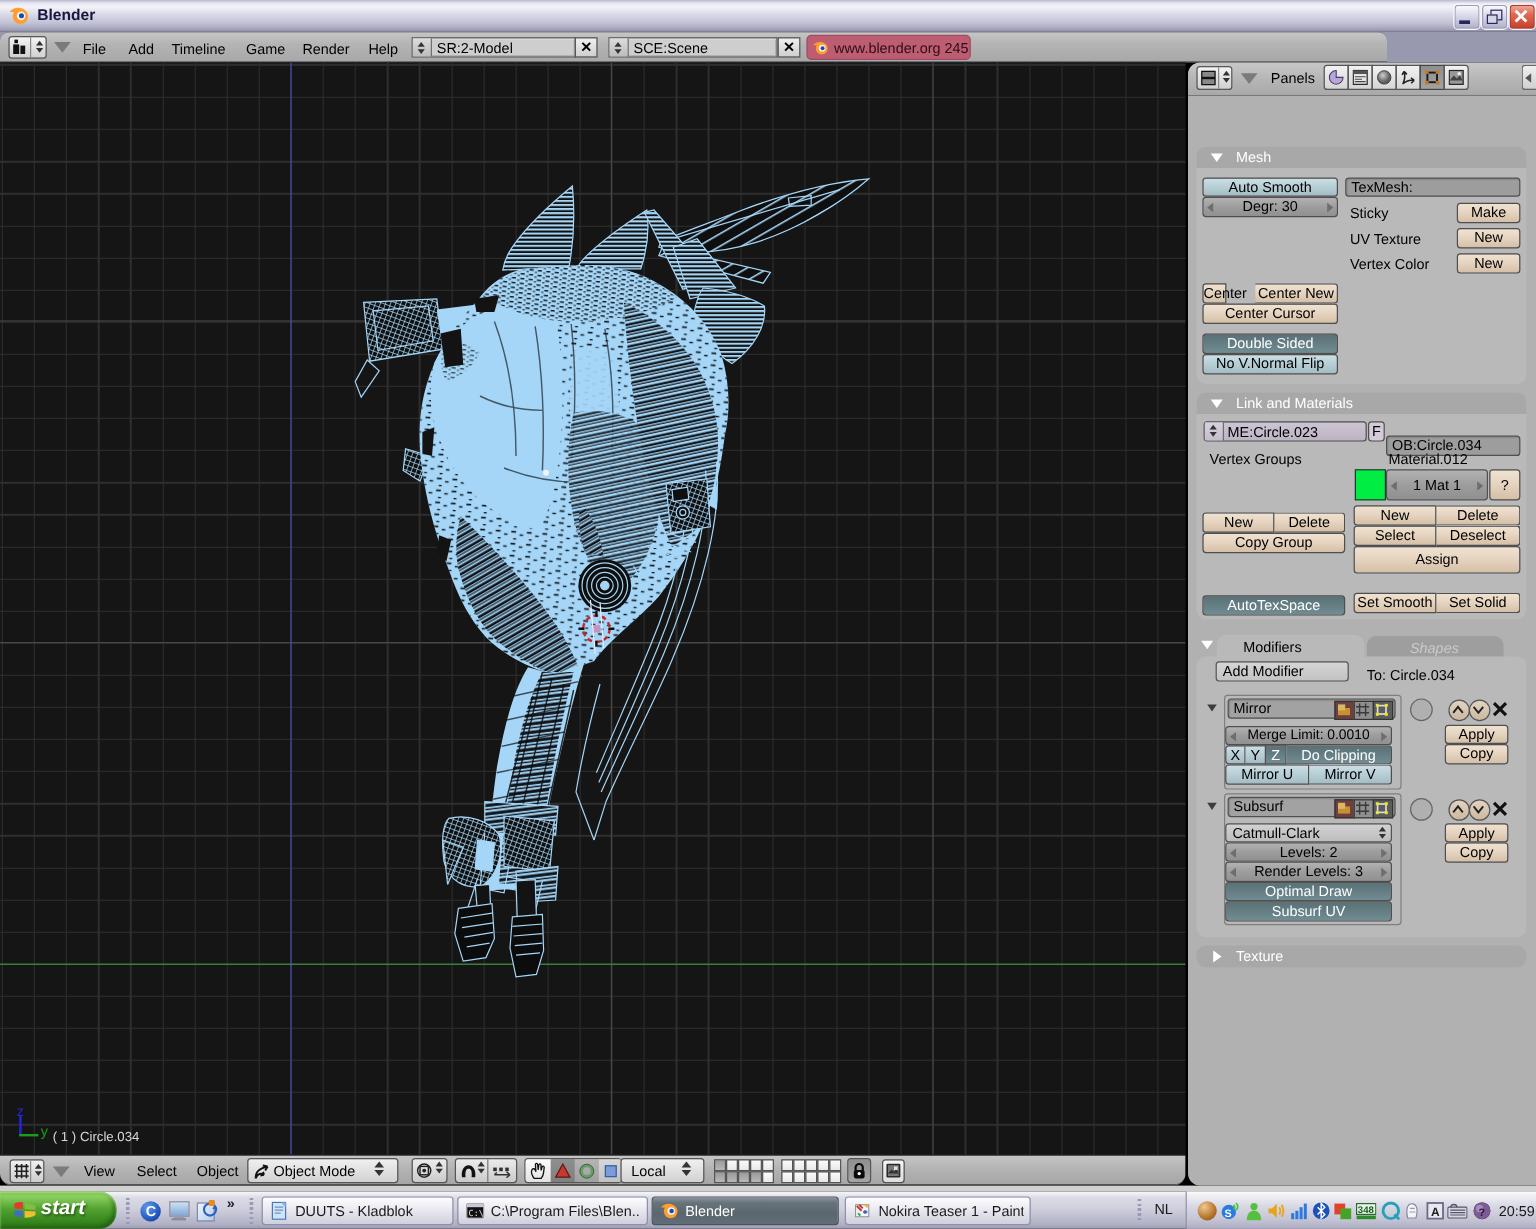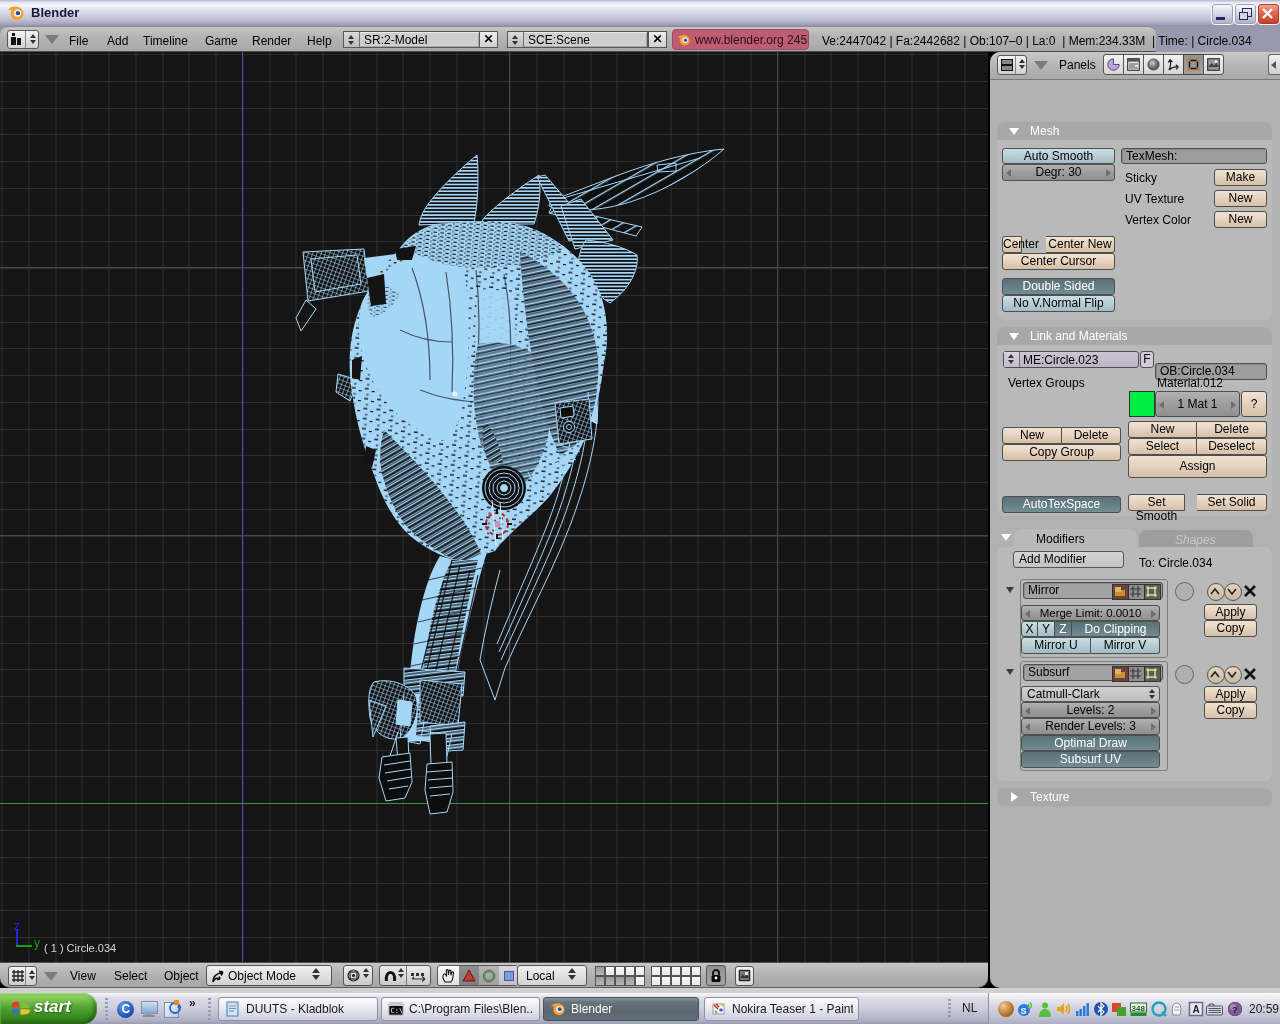--- a/index.html
+++ b/index.html
@@ -136,21 +136,20 @@
 
   <div class="abs" style="left:672px;top:2px;width:137px;height:21px;background:#bd5d72;border-radius:4px;border:1px solid #9d4d60;box-sizing:border-box;">
     <svg class="abs" style="left:4px;top:3px" width="14" height="14" viewBox="0 0 18 18">
       <circle cx="10" cy="9.5" r="6.4" fill="#ff9e2c"></circle>
       <path d="M1,6 C4,2 9,1.5 13,4 L10,8 C7,6 4,6 1,6 Z" fill="#ff9e2c"></path>
       <circle cx="10.6" cy="9.2" r="3.6" fill="#eef2f8"></circle>
       <circle cx="10.9" cy="9.2" r="2.1" fill="#1b4ba8"></circle>
     </svg>
     <div class="abs" style="left:22px;top:3px;font-size:12px;color:#2e0d16;">www.blender.org 245</div>
   </div>
-  <div class="abs" style="left:822px;top:7px;font-size:12px;color:#000;white-space:nowrap;">Ve:2447042 | Fa:2442682 | Ob:107–0 | La:0&nbsp; | Mem:234.33M&nbsp; | Time: | Circle.034</div>
 </div>
 
 <div id="viewport" class="abs">
   <div class="gridmin"></div>
   <div class="gmajv" style="left:509px;"></div>
   <div class="gmajv" style="left:777px;"></div>
   <div class="gmajh" style="top:215px;"></div>
   <div class="gmajh" style="top:483px;"></div>
   <div id="axisz"></div>
   <div id="axisy"></div>
@@ -562,21 +561,21 @@
     <div class="abs bb" style="left:244px;top:64px;width:26px;height:26px;line-height:24px;">?</div>
     <div class="abs bb" style="left:5px;top:100px;width:60px;height:17px;border-radius:3px 0 0 3px;">New</div>
     <div class="abs bb" style="left:65px;top:100px;width:59px;height:17px;border-radius:0 3px 3px 0;border-left:none;">Delete</div>
     <div class="abs bb" style="left:5px;top:117px;width:119px;height:17px;">Copy Group</div>
     <div class="abs bb" style="left:131px;top:94px;width:69px;height:17px;border-radius:3px 0 0 3px;">New</div>
     <div class="abs bb" style="left:200px;top:94px;width:70px;height:17px;border-radius:0 3px 3px 0;border-left:none;">Delete</div>
     <div class="abs bb" style="left:131px;top:111px;width:69px;height:17px;border-radius:3px 0 0 3px;">Select</div>
     <div class="abs bb" style="left:200px;top:111px;width:70px;height:17px;border-radius:0 3px 3px 0;border-left:none;">Deselect</div>
     <div class="abs bb" style="left:131px;top:128px;width:139px;height:23px;line-height:21px;">Assign</div>
     <div class="abs dk" style="left:5px;top:169px;width:119px;height:17px;">AutoTexSpace</div>
-    <div class="abs bb" style="left:131px;top:167px;width:57px;height:17px;border-radius:3px 0 0 3px;">Set Smooth</div>
+    <div class="abs bb" style="left:131px;top:167px;width:69px;height:17px;border-radius:3px 0 0 3px;">Set Smooth</div>
     <div class="abs bb" style="left:200px;top:167px;width:70px;height:17px;border-radius:0 3px 3px 0;border-left:none;">Set Solid</div>
   </div>
 
   <div class="abs" style="left:24px;top:477px;width:123px;height:19px;background:#b9b9b9;border-radius:8px 8px 0 0;">
     <div class="abs" style="left:22px;top:3px;font-size:12px;color:#000;">Modifiers</div>
   </div>
   <div class="tri-d" style="position:absolute;left:11px;top:482px;"></div>
   <div class="abs" style="left:149px;top:478px;width:114px;height:18px;background:#9e9e9e;border-radius:8px 8px 0 0;">
     <div class="abs" style="left:36px;top:3px;font-size:12px;color:#cacaca;font-style:italic;">Shapes</div>
   </div>

